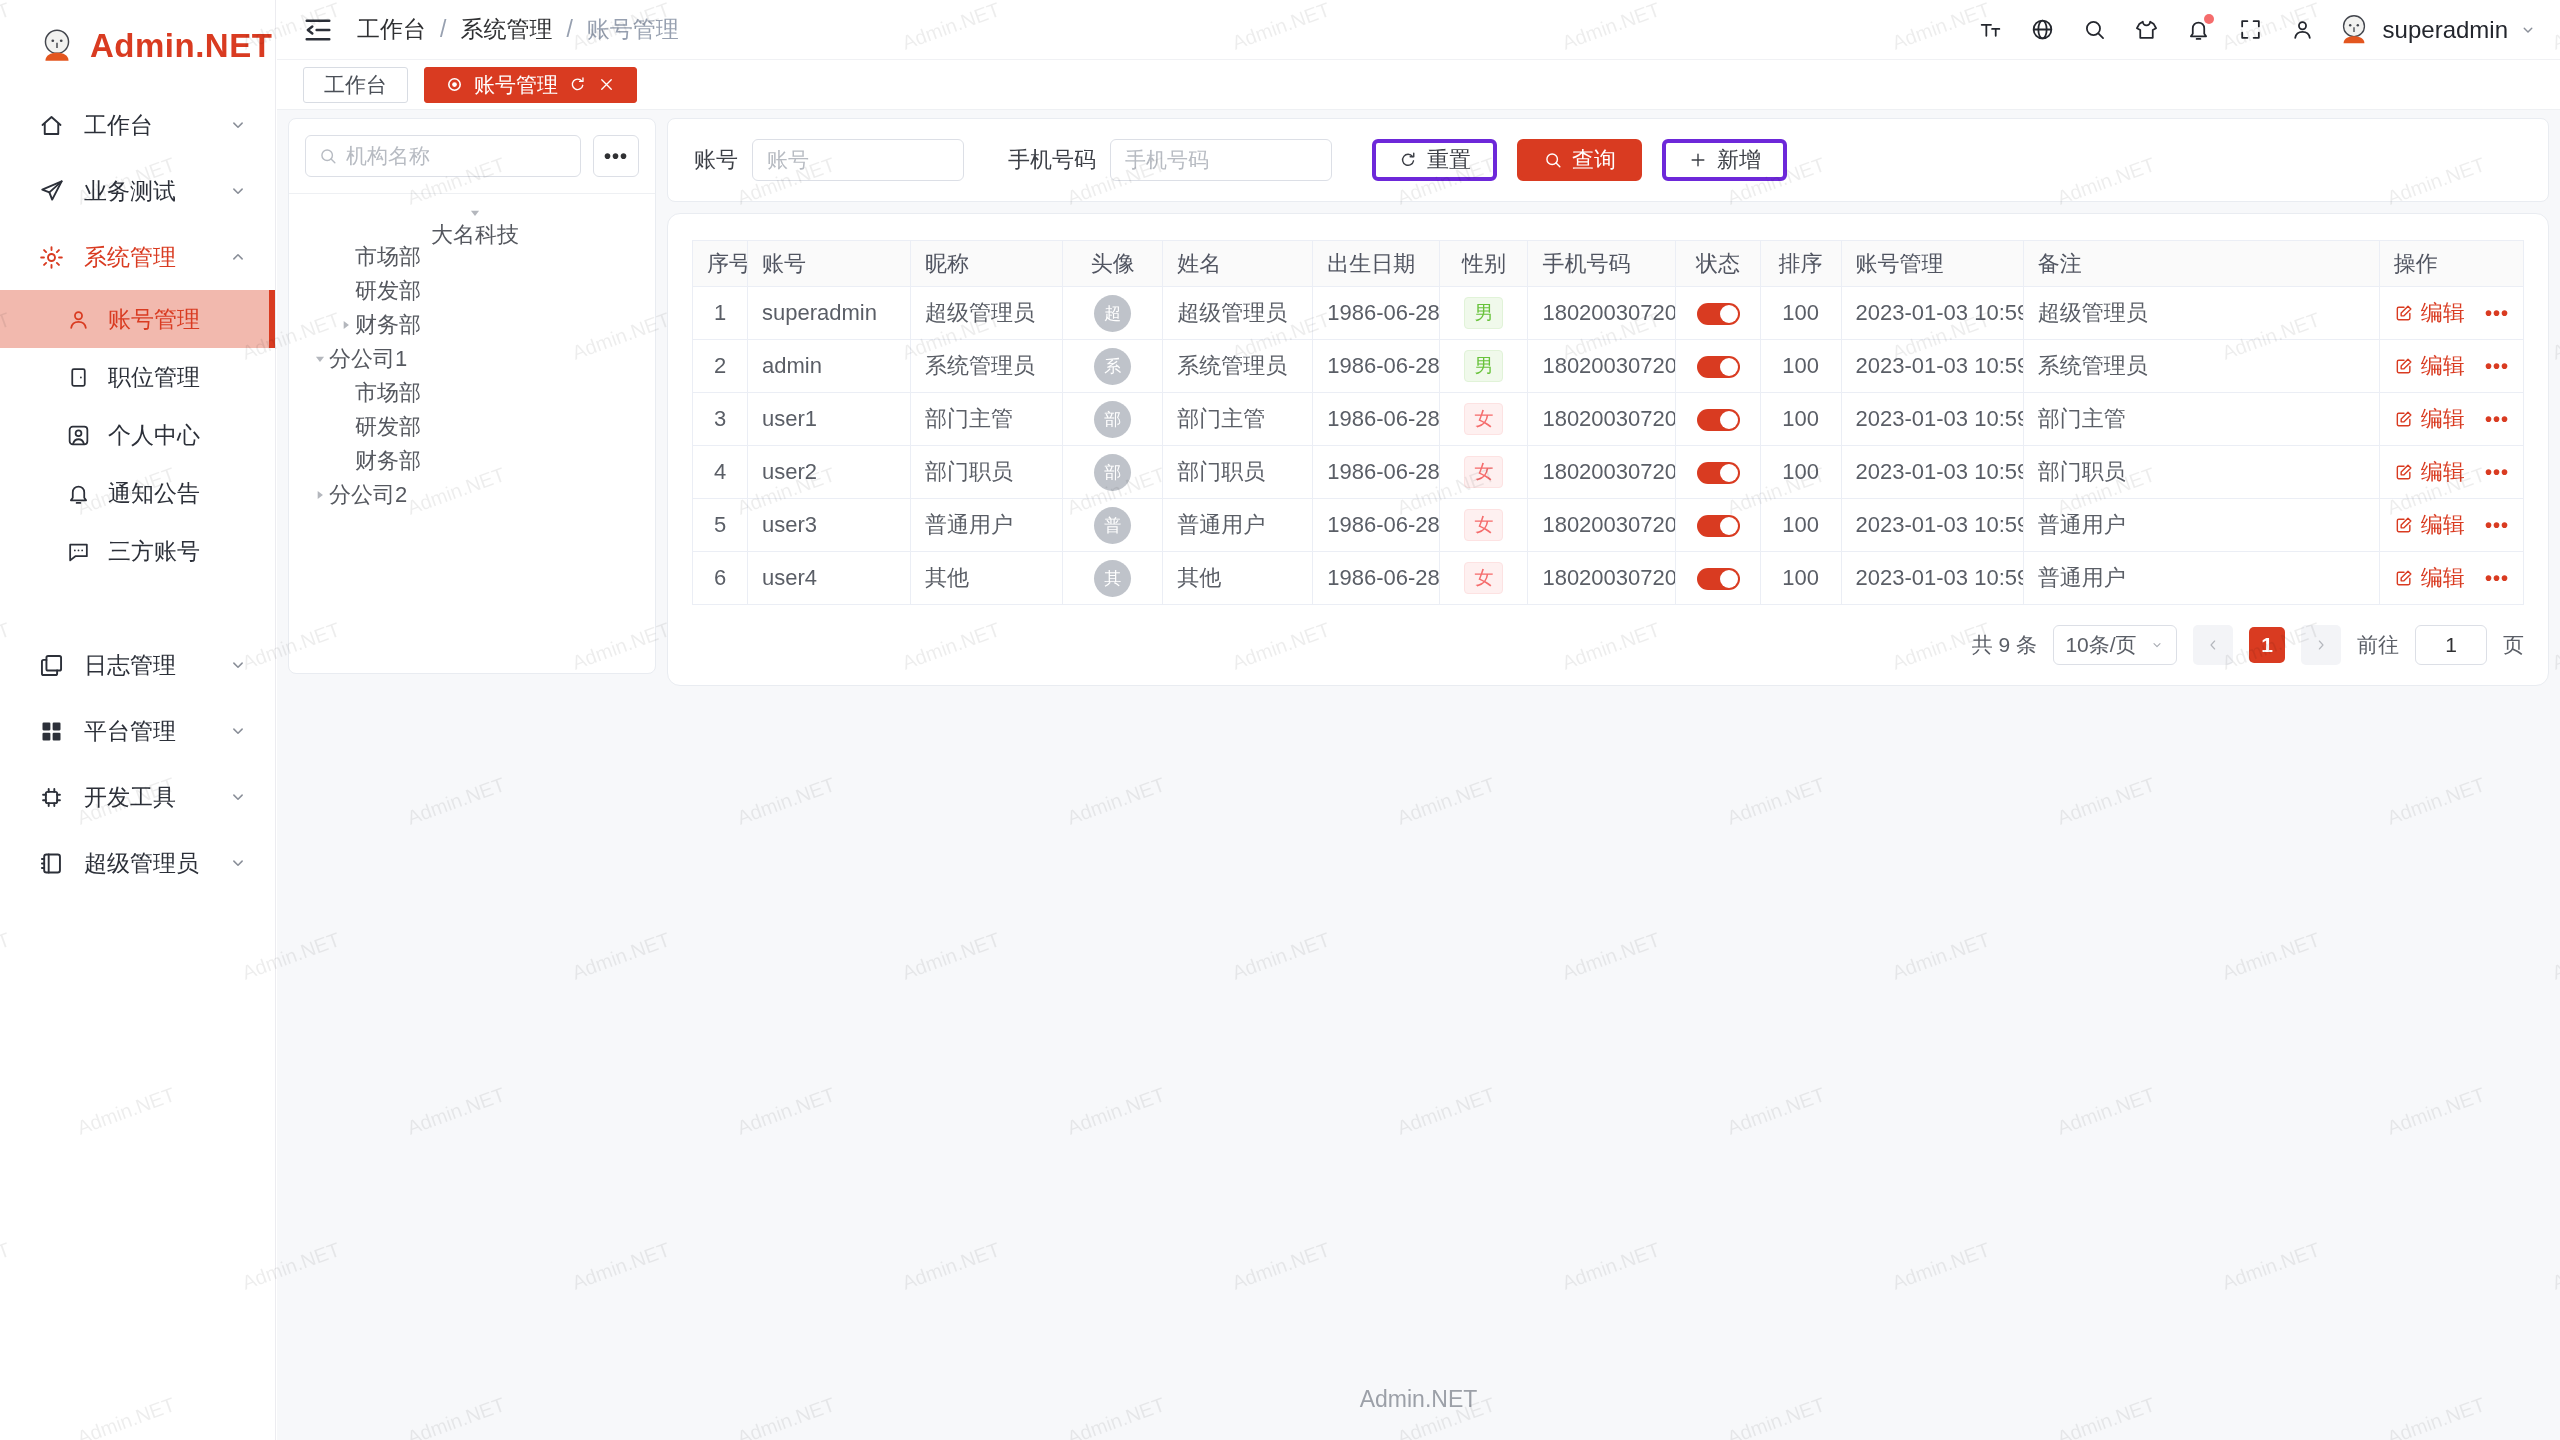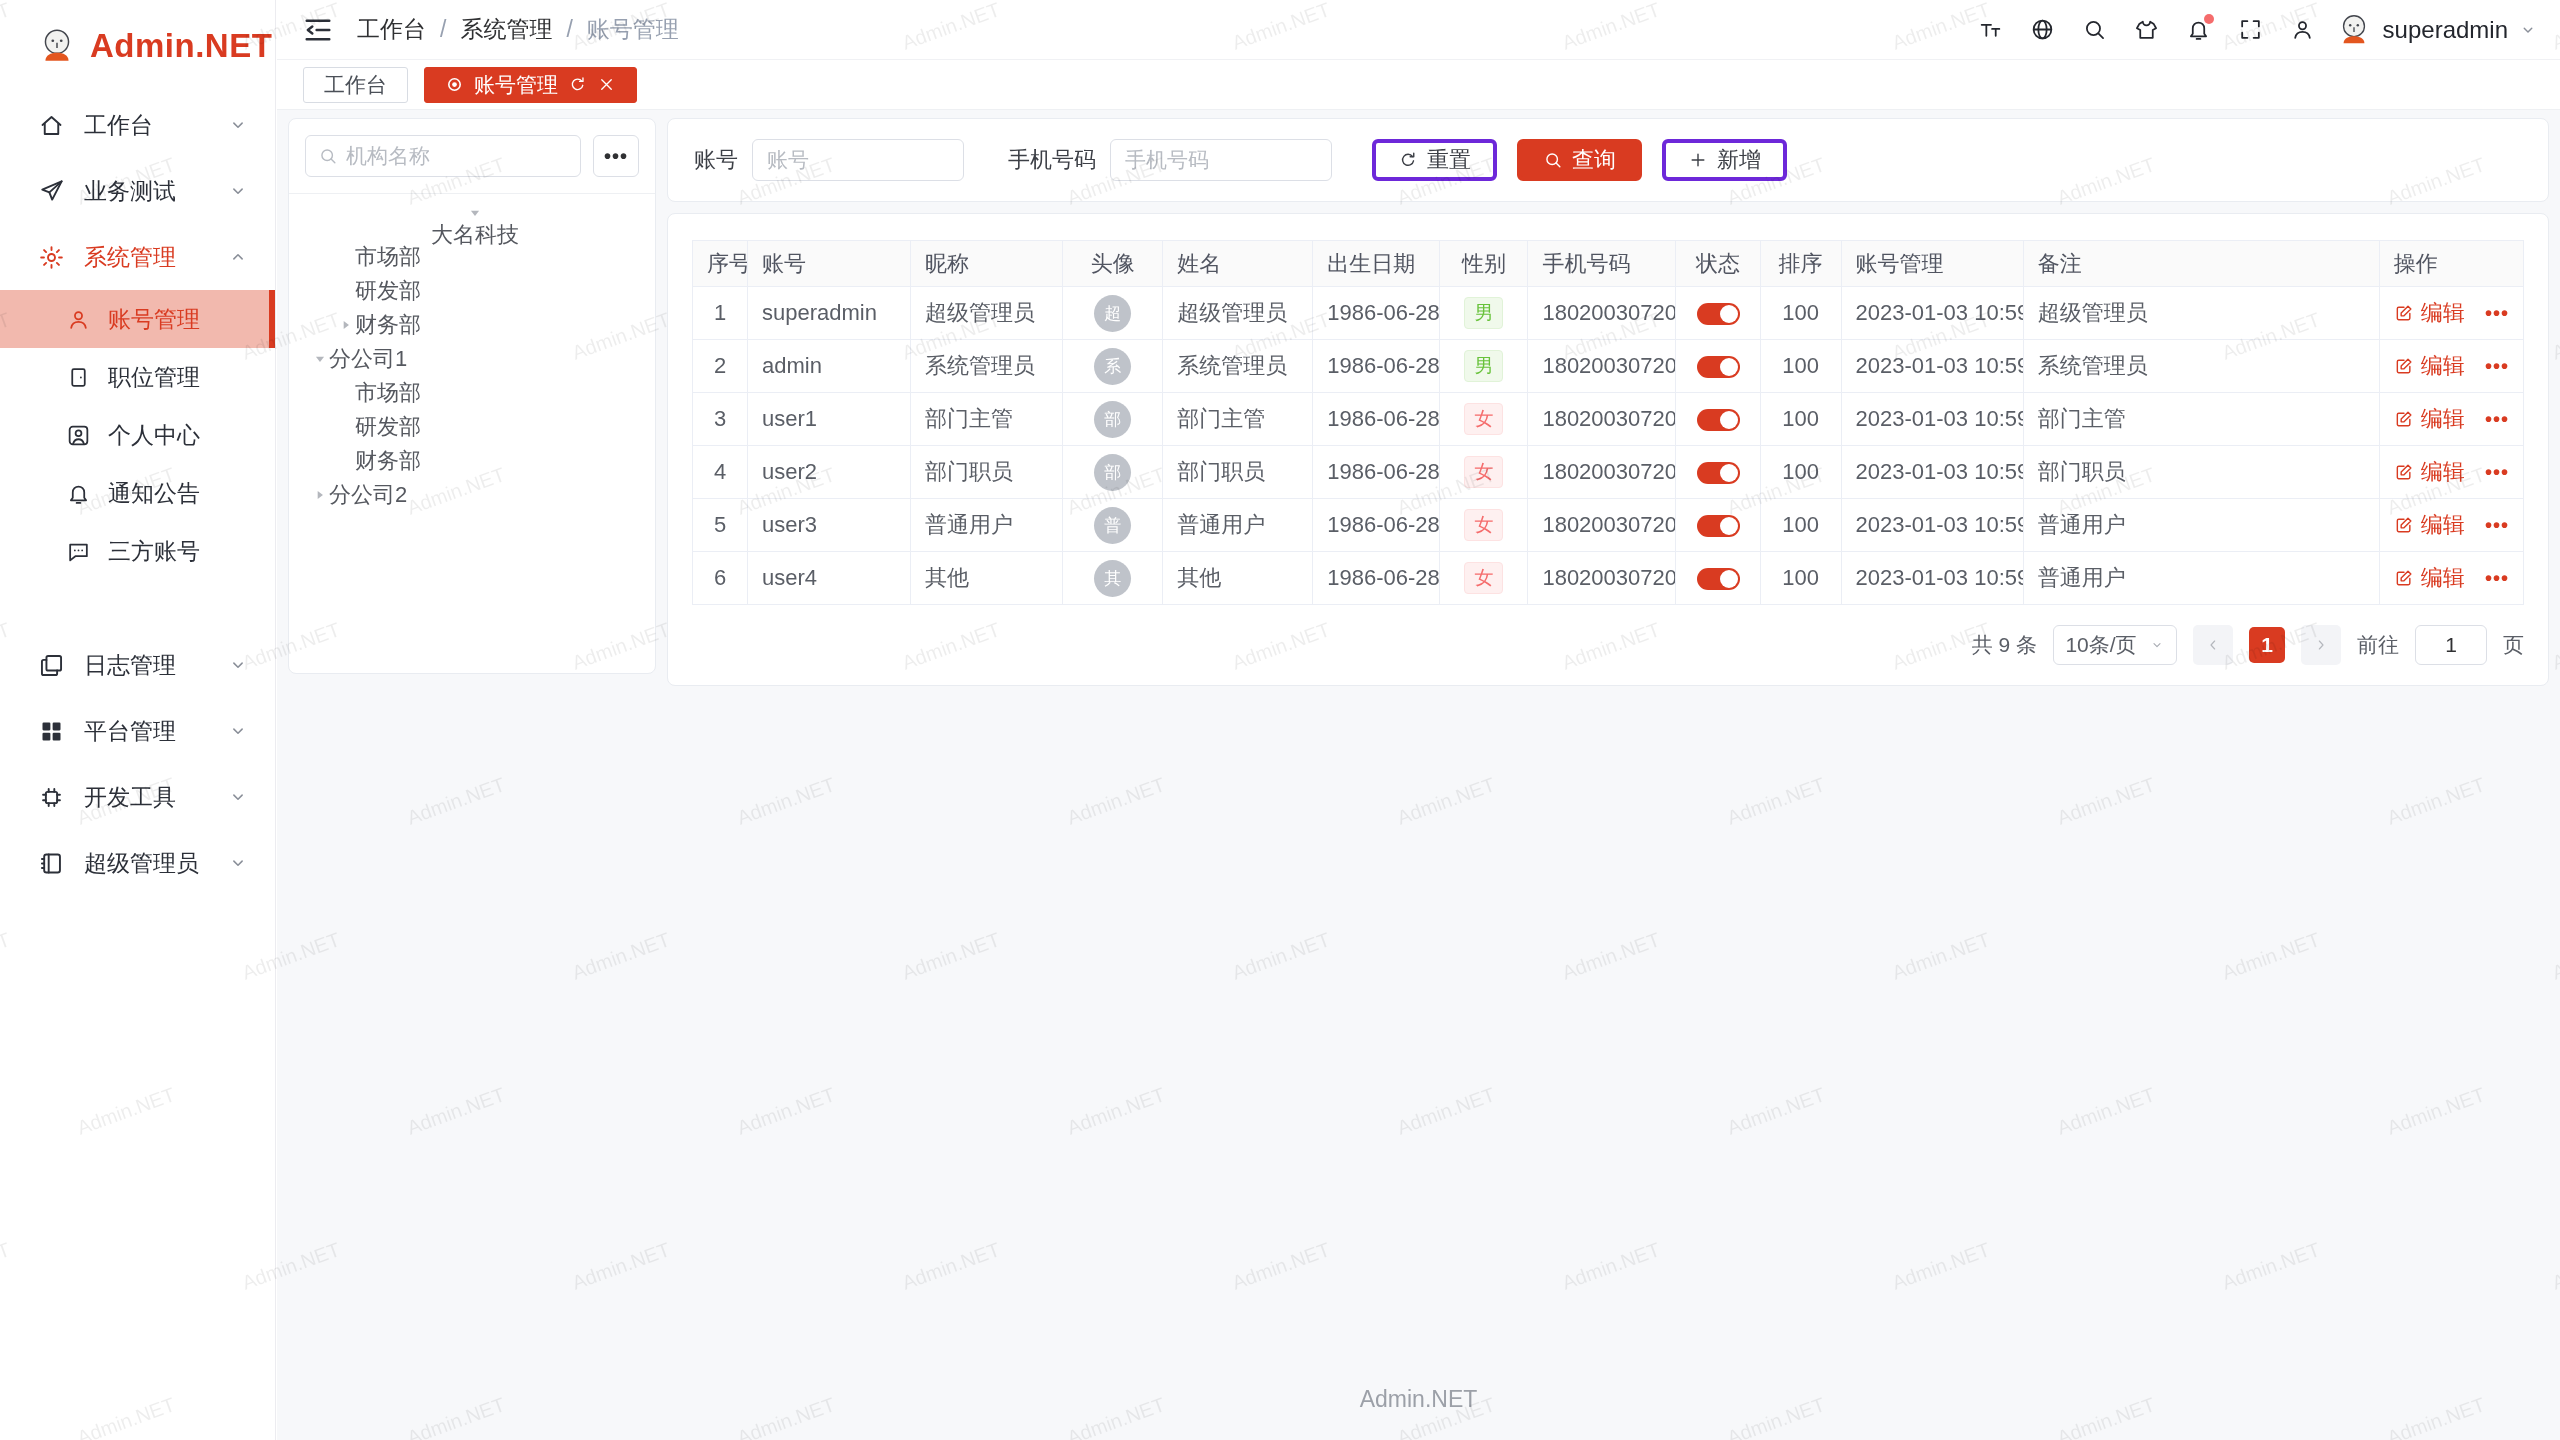--- a/index.html
+++ b/index.html
@@ -60,21 +60,21 @@
   .search-card { height:84px; display:flex; align-items:center; padding:0 26px; margin-bottom:11px; }
   .flabel { font-size:22px; color:#3c3f46; margin-right:14px; }
   .finput { height:42px; border:1px solid #dcdfe6; border-radius:6px; padding:0 14px; font-size:21px; font-family:inherit; color:#303133; outline:none; }
   .finput::placeholder { color:#b7bbc2; }
   .gap-lg { margin-left:44px; }
   .btns { margin-left:40px; display:flex; gap:20px; }
   .btn { height:42px; border-radius:6px; display:inline-flex; align-items:center; gap:9px; font-size:22px; padding:0 22px; border:4px solid #6d28d9; background:#fff; color:#3c3f46; cursor:pointer; font-family:inherit; }
   .btn svg { width:20px; height:20px; }
   .btn.primary { background:#d93b21; border-color:#d93b21; color:#fff; }
 
-  .table-card { padding:26px 24px 20px; }
+  .table-card { padding:26px 24px 20px;border-radius:13px; }
   table { width:100%; border-collapse:collapse; table-layout:fixed; }
   th, td { border:1px solid #ebeef5; font-size:22px; padding:0 14px; overflow:hidden; white-space:nowrap; }
   thead th { background:#fafafa; color:#515561; font-weight:normal; height:46px; text-align:left; }
   tbody td { height:53px; color:#5a5e66; }
   .al-c { text-align:center !important; }
   .avatar { display:inline-flex; align-items:center; justify-content:center; width:37px; height:37px; border-radius:50%; background:#bfc3ca; color:#fff; font-size:17px; vertical-align:middle; }
   .badge { display:inline-block; padding:4px 9px; font-size:19px; border-radius:4px; line-height:1.2; }
   .badge.male { color:#67c23a; background:#f0f9eb; border:1px solid #e1f3d8; }
   .badge.female { color:#f56c6c; background:#fef0f0; border:1px solid #fde2e2; }
   .toggle { display:inline-block; width:43px; height:22px; border-radius:11px; background:#d93b21; position:relative; vertical-align:middle; cursor:pointer; }

